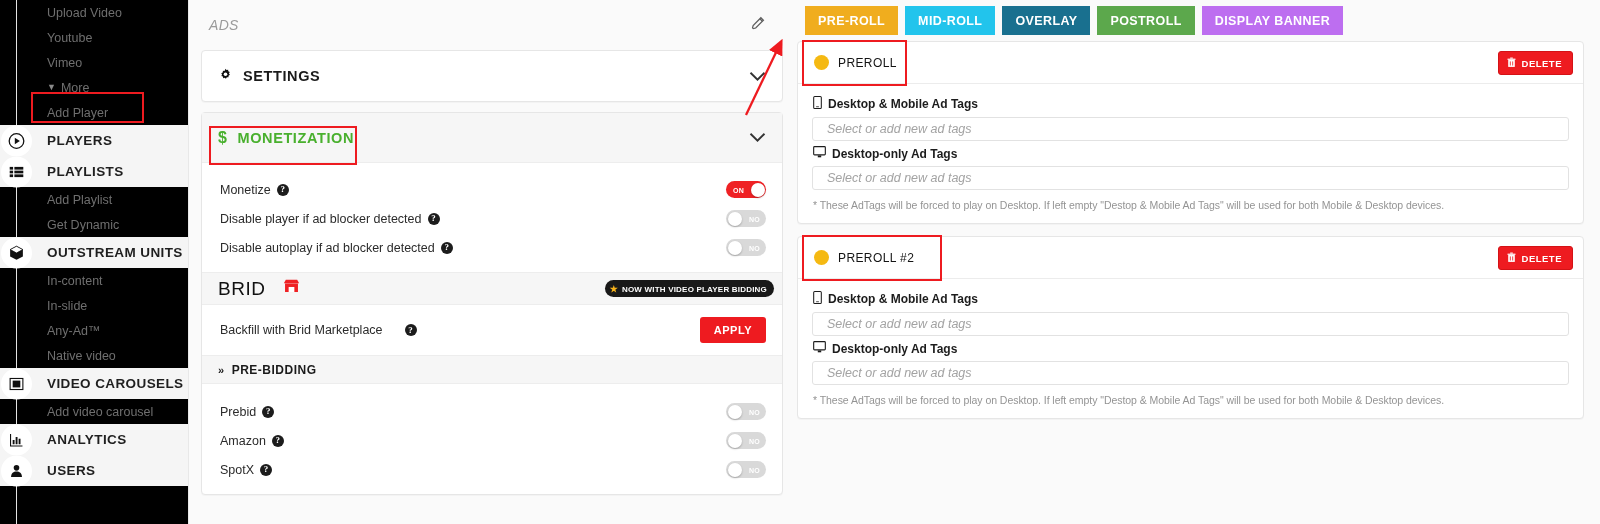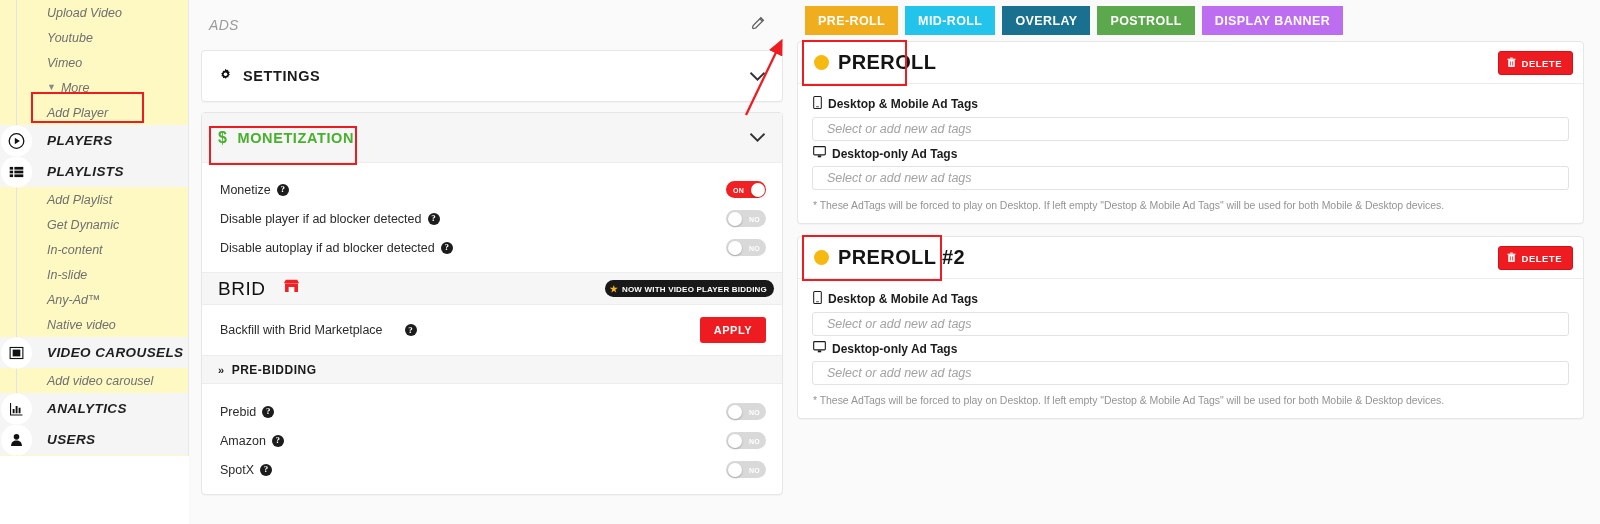--- a/index.html
+++ b/index.html
@@ -8,26 +8,25 @@
     width: 1600px; height: 524px;
     overflow: hidden;
     background: #ffffff;
     font-family: "Liberation Sans", sans-serif;
     -webkit-font-smoothing: antialiased;
   }
   #app { position: relative; width: 1600px; height: 524px; display: flex; }
 
   
   .sidebar {
-    width: 189px; height: 456px;
-    background: #fef9c3;
+    width: 189px; height: 524px;
+    background: #000000;
     position: relative;
     flex: 0 0 189px;
     border-right: 1px solid #e8e8e8;
-    font-style: italic;
   }
   .rail {
     position: absolute; left: 16px; top: 0; bottom: 0;
     width: 1px; background: #e3e3e3;
   }
   .nav-row {
     position: relative;
     display: flex; align-items: center;
     height: 25px;
     padding-left: 47px;
@@ -199,21 +198,21 @@
     position: relative;
   }
   .roll-head {
     height: 42px; display: flex; align-items: center; justify-content: space-between;
     padding: 0 10px 0 16px;
     border-bottom: 1px solid #ececec;
   }
   .roll-title { display: flex; align-items: center; gap: 9px; }
   .dot { width: 15px; height: 15px; border-radius: 50%; background: #f5b912; flex: 0 0 15px; }
   .roll-name {
-    font-weight: bold; font-size: 20px; letter-spacing: .4px; color: #141414; text-align: right;
+    font-weight: normal; font-size: 12px; letter-spacing: .4px; color: #141414; text-align: right;
   }
   .btn-delete {
     background: #ee1b20; color: #fff; border: 1px solid #d41216;
     font-size: 9.5px; font-weight: bold; letter-spacing: .5px;
     padding: 5px 10px 4px 7px; border-radius: 3px; cursor: pointer;
     display: flex; align-items: center; gap: 5px;
   }
   .roll-body { padding: 7px 14px 8px; }
   .field-label {
     display: flex; align-items: center; gap: 6px;
@@ -286,20 +285,29 @@
       </span>
       <span>PLAYLISTS</span>
     </div>
     <div class="nav-row sub">
       <span>Add Playlist</span>
     </div>
     <div class="nav-row sub">
       <span>Get Dynamic</span>
     </div>
 
+    <div class="nav-row section">
+      <span class="nav-icon">
+        <svg width="17" height="17" viewBox="0 0 20 20">
+            <path d="M10 2 L17.5 6 L17.5 14 L10 18 L2.5 14 L2.5 6 Z" fill="#111"></path>
+            <path d="M10 2 L17.5 6 L10 10 L2.5 6 Z" fill="#fff" stroke="#111" stroke-width="1"></path>
+          </svg>
+      </span>
+      <span>OUTSTREAM UNITS</span>
+    </div>
     <div class="nav-row sub">
       <span>In-content</span>
     </div>
     <div class="nav-row sub">
       <span>In-slide</span>
     </div>
     <div class="nav-row sub">
       <span>Any-Ad™</span>
     </div>
     <div class="nav-row sub">

